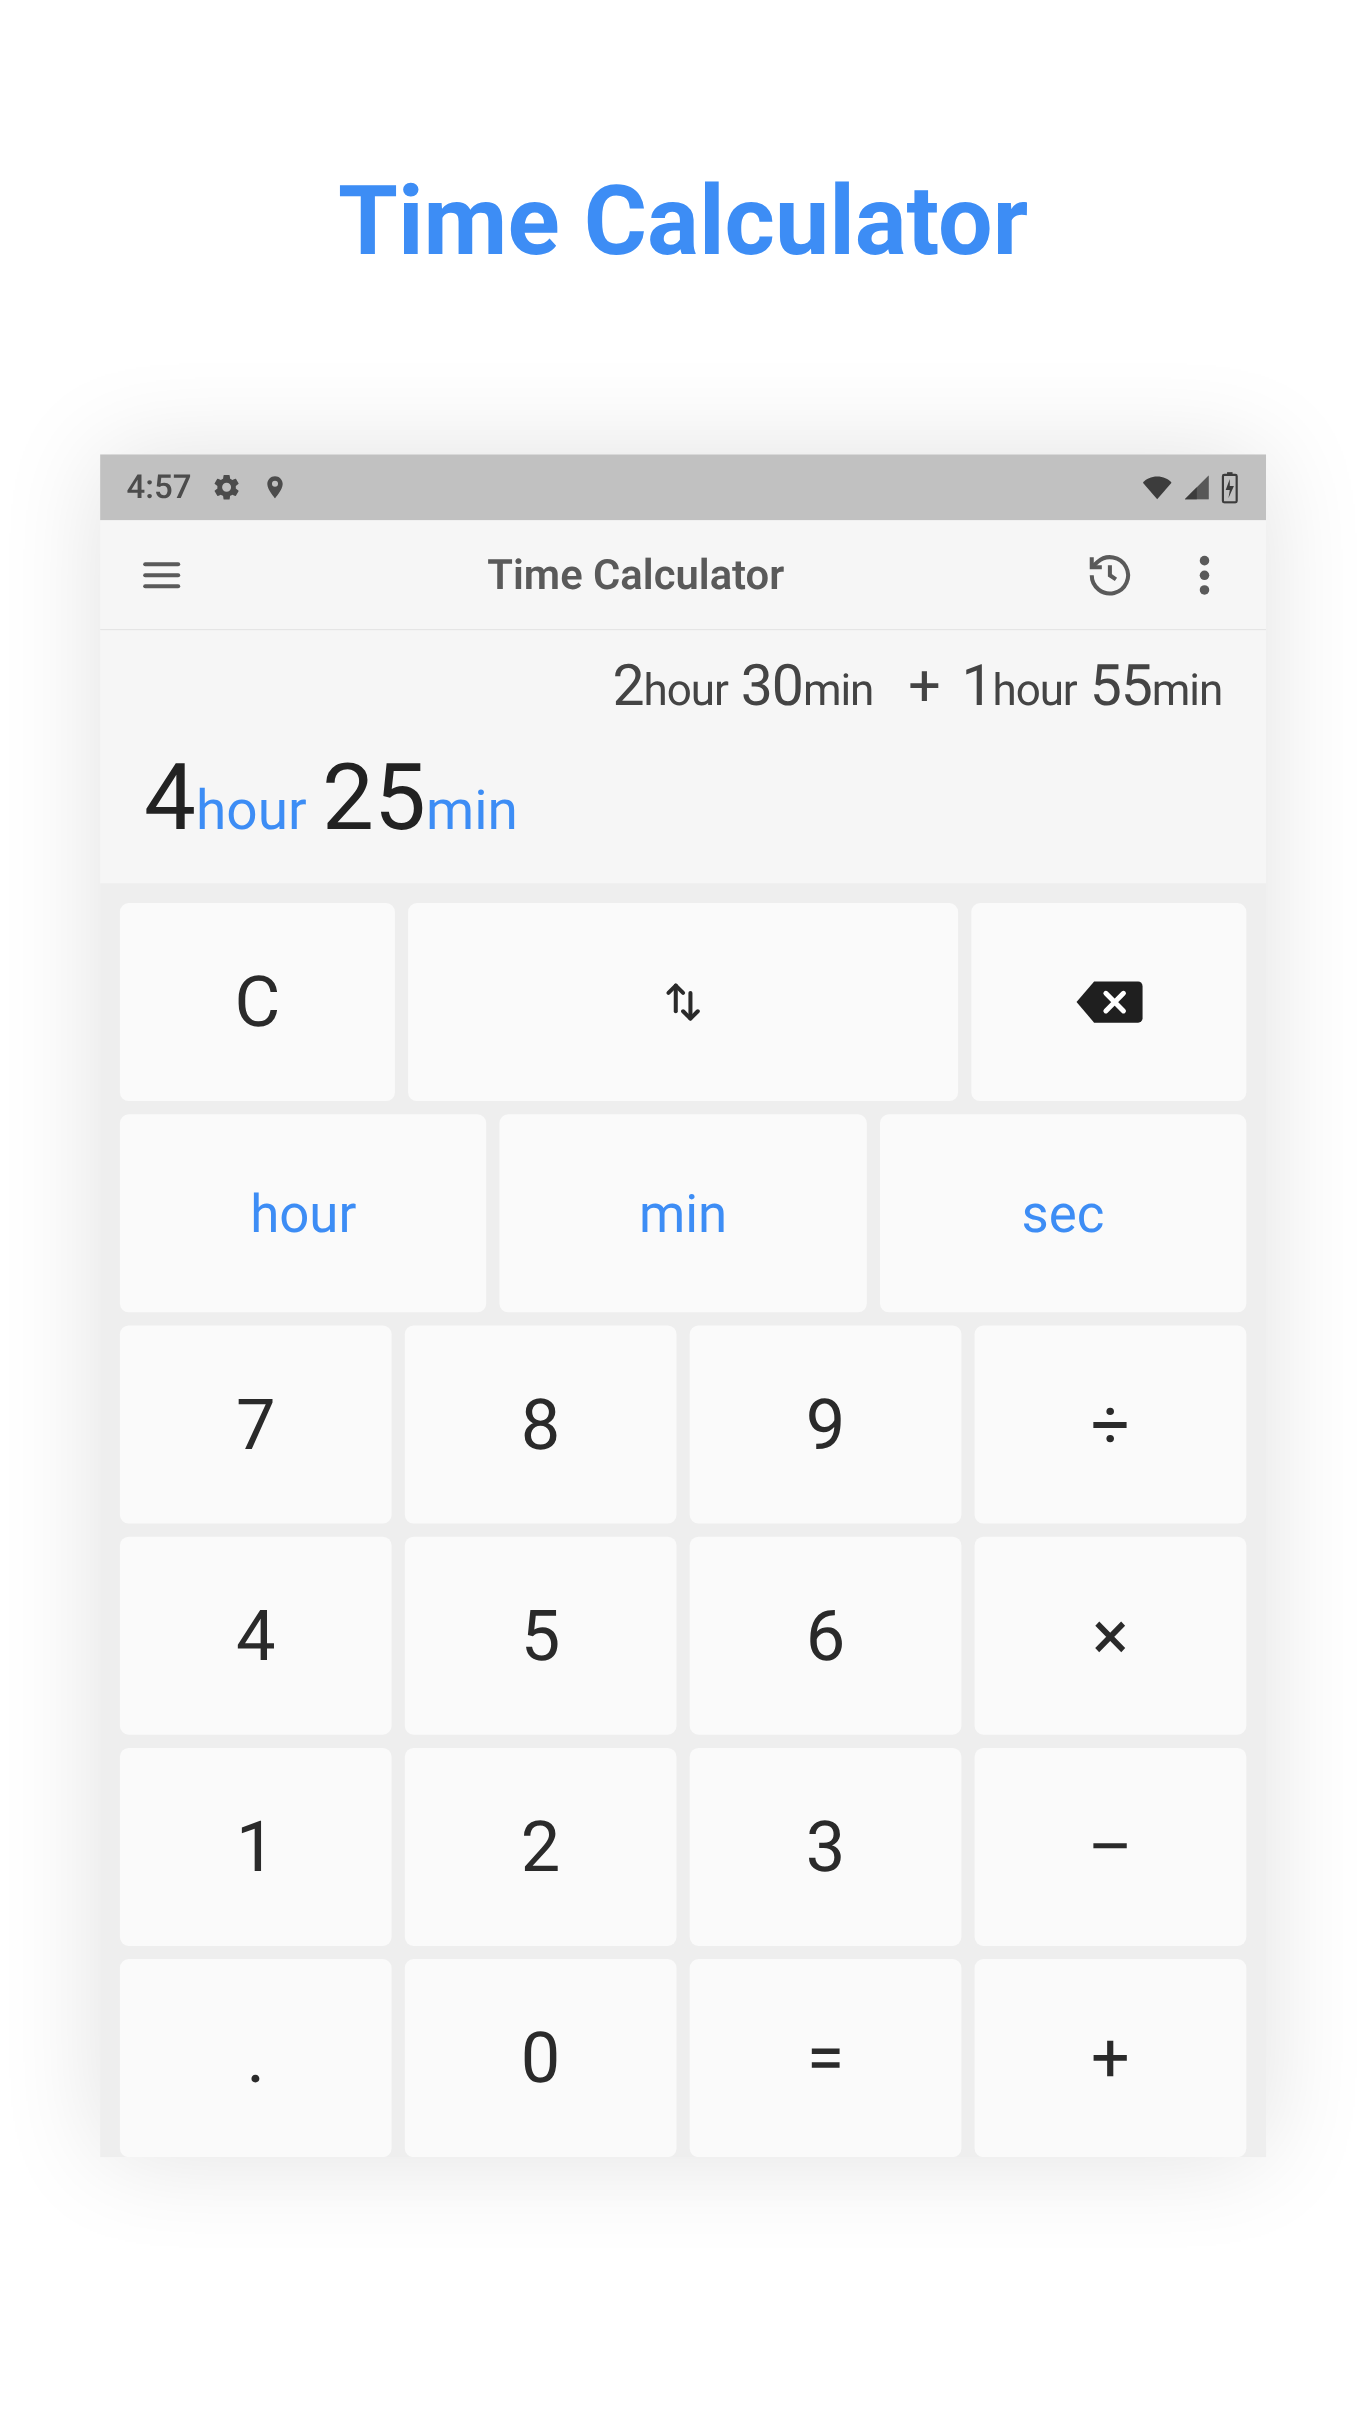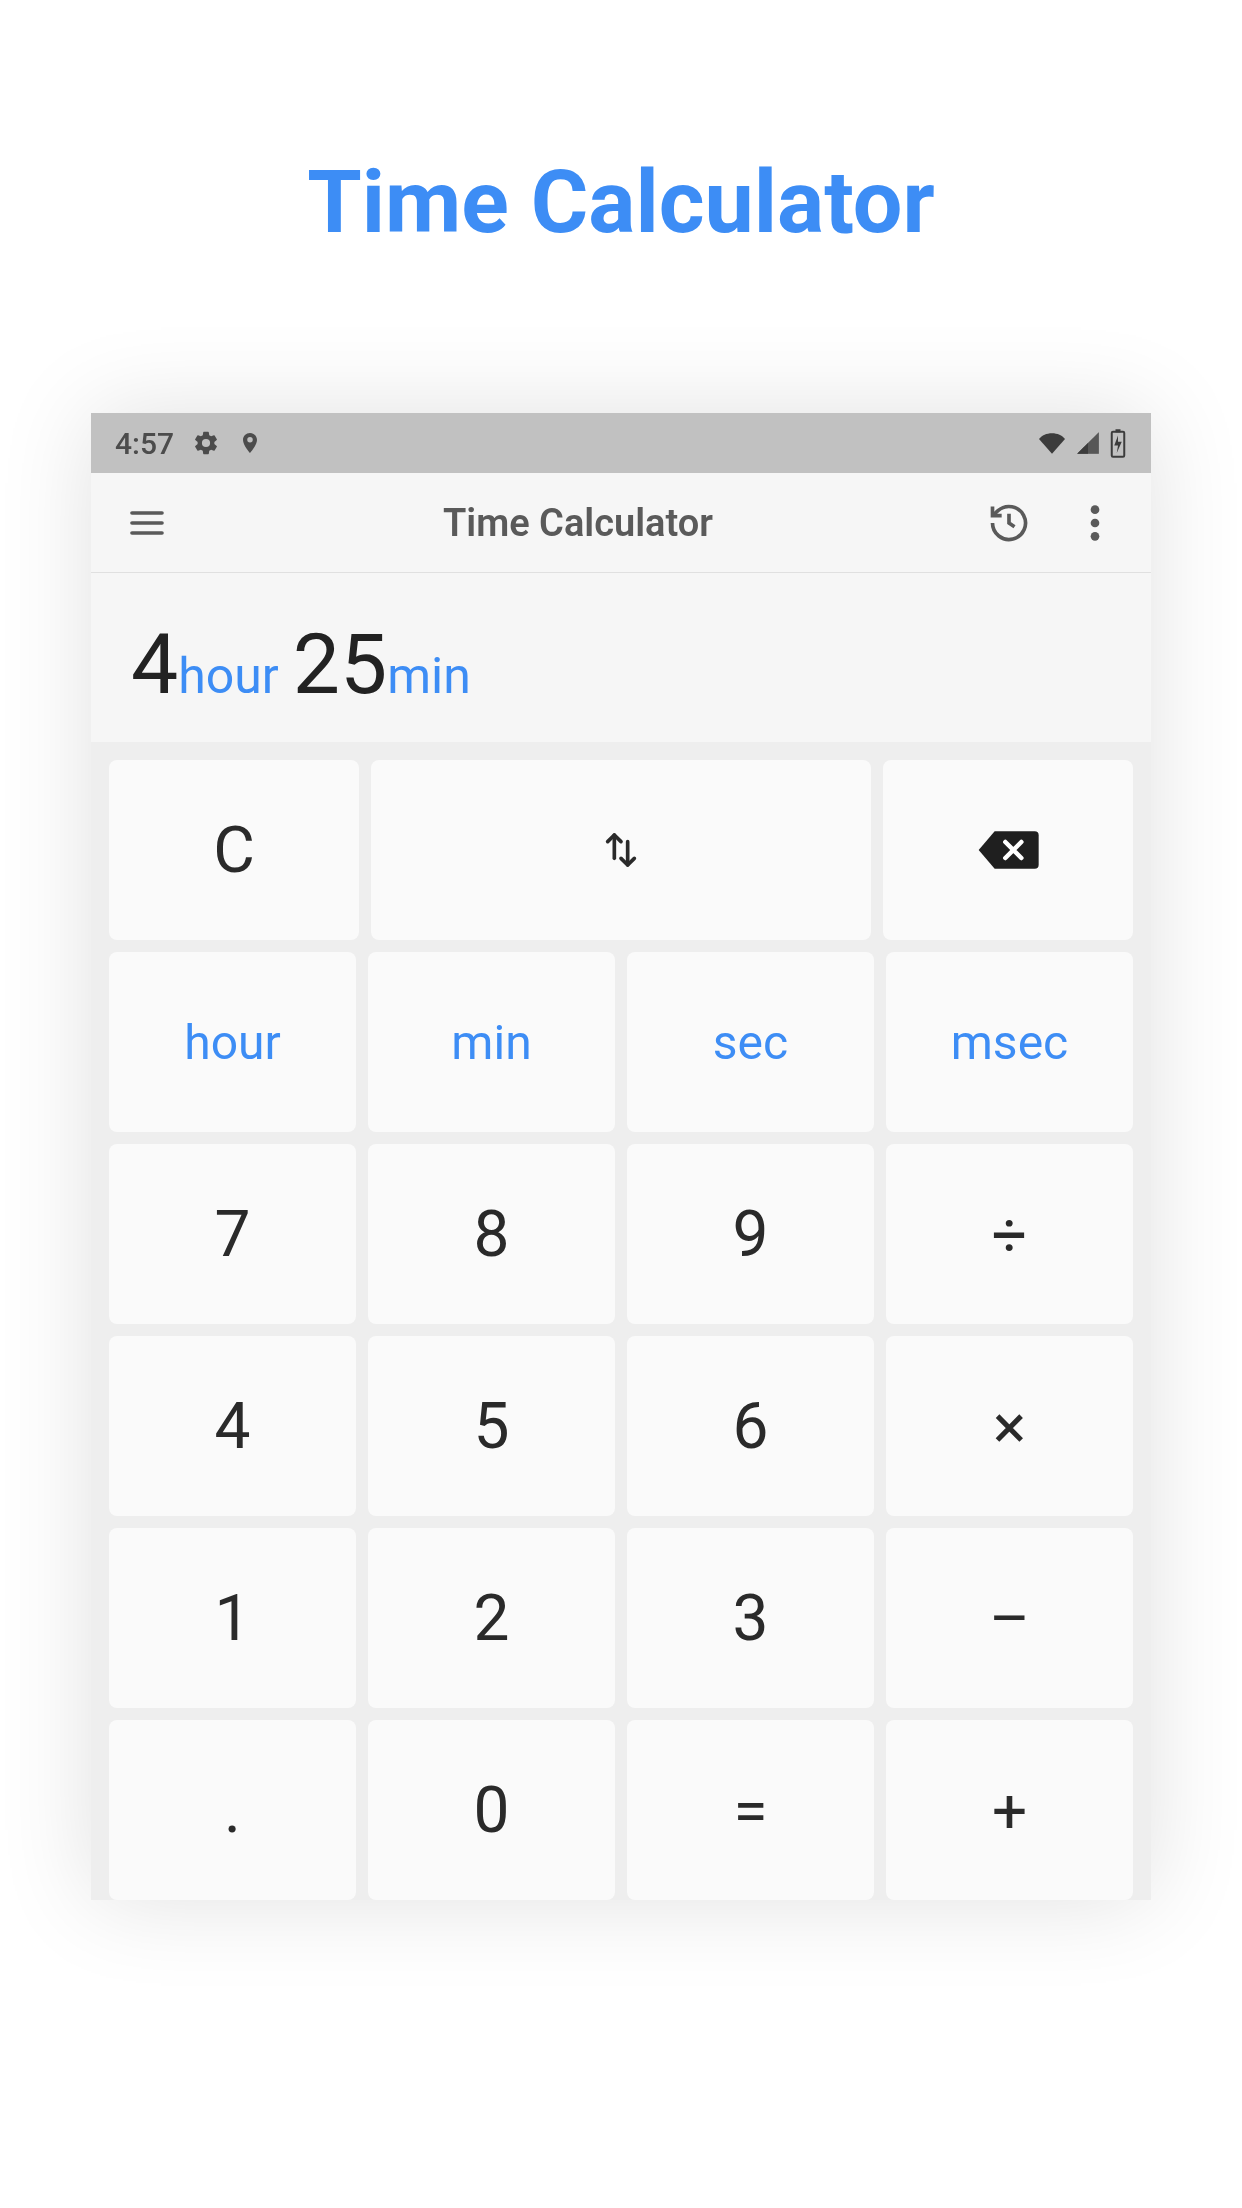--- a/index.html
+++ b/index.html
@@ -203,20 +203,27 @@
     <div class="icon-btn">
       <svg class="svg-icon" width="10" height="40" viewBox="0 0 6 24" fill="#5a5a5a">
           <circle cx="3" cy="4" r="2.6"></circle>
           <circle cx="3" cy="12" r="2.6"></circle>
           <circle cx="3" cy="20" r="2.6"></circle>
         </svg>
     </div>
   </div>
 
   <div class="display">
+    <div class="expr">
+      <span class="num">2</span><span class="unit">hour</span>
+      <span class="num">30</span><span class="unit">min</span>
+      &nbsp;<span class="op">+</span>
+      <span class="num">1</span><span class="unit">hour</span>
+      <span class="num">55</span><span class="unit">min</span>
+    </div>
     <div class="result">
       <span>4</span><span class="unit">hour</span><span class="sp"></span><span>25</span><span class="unit">min</span>
     </div>
   </div>
 
   <div class="keypad">
 
     <div class="row">
       <div class="key">C</div>
       <div class="key span2">
@@ -232,21 +239,20 @@
           <path d="M14 2 H44 a3 3 0 0 1 3 3 V27 a3 3 0 0 1 -3 3 H14 L2 16 Z" fill="#1f1f1f"></path>
           <path d="M22 10 L34 22 M34 10 L22 22" stroke="#ffffff" stroke-width="3.4" stroke-linecap="round"></path>
         </svg>
       </div>
     </div>
 
     <div class="row">
       <div class="key unit">hour</div>
       <div class="key unit">min</div>
       <div class="key unit">sec</div>
-      <div class="key unit">msec</div>
     </div>
 
     <div class="row">
       <div class="key">7</div>
       <div class="key">8</div>
       <div class="key">9</div>
       <div class="key op">÷</div>
     </div>
 
     <div class="row">

